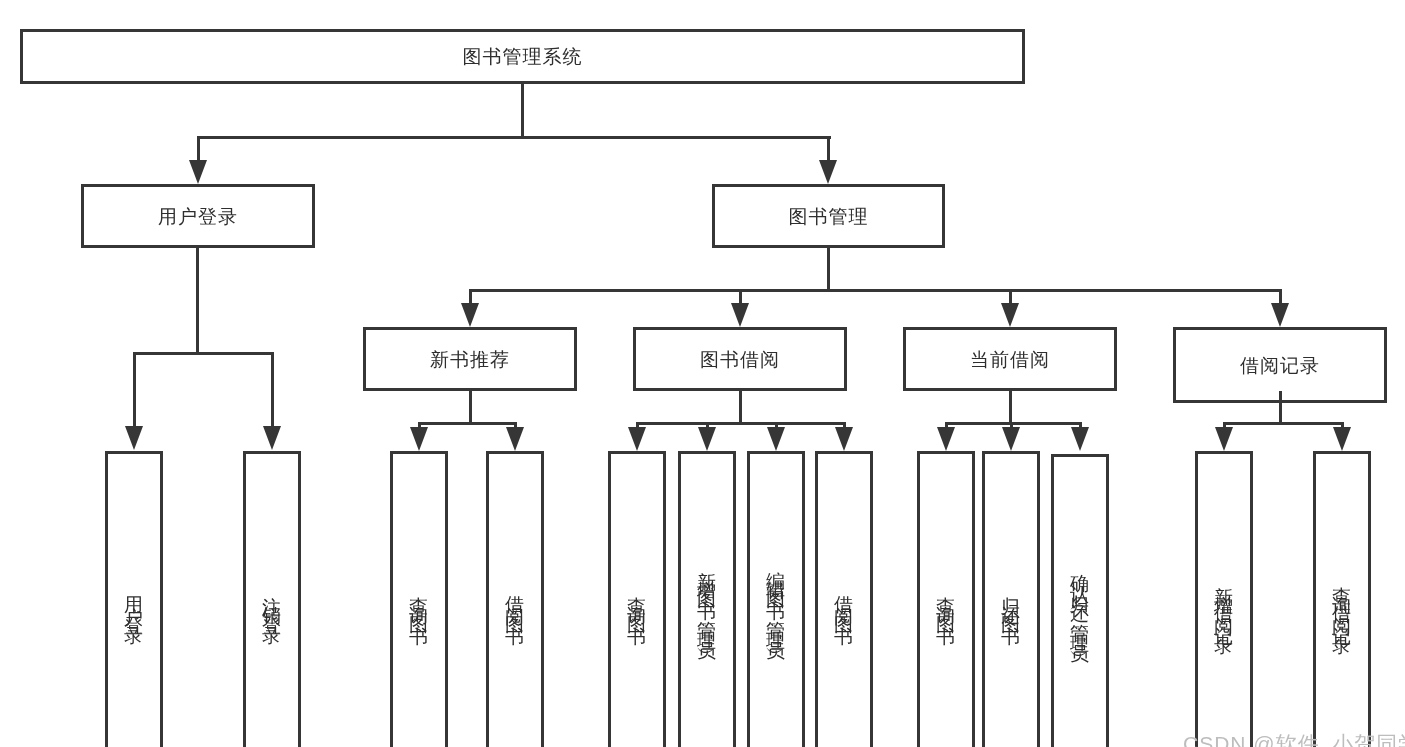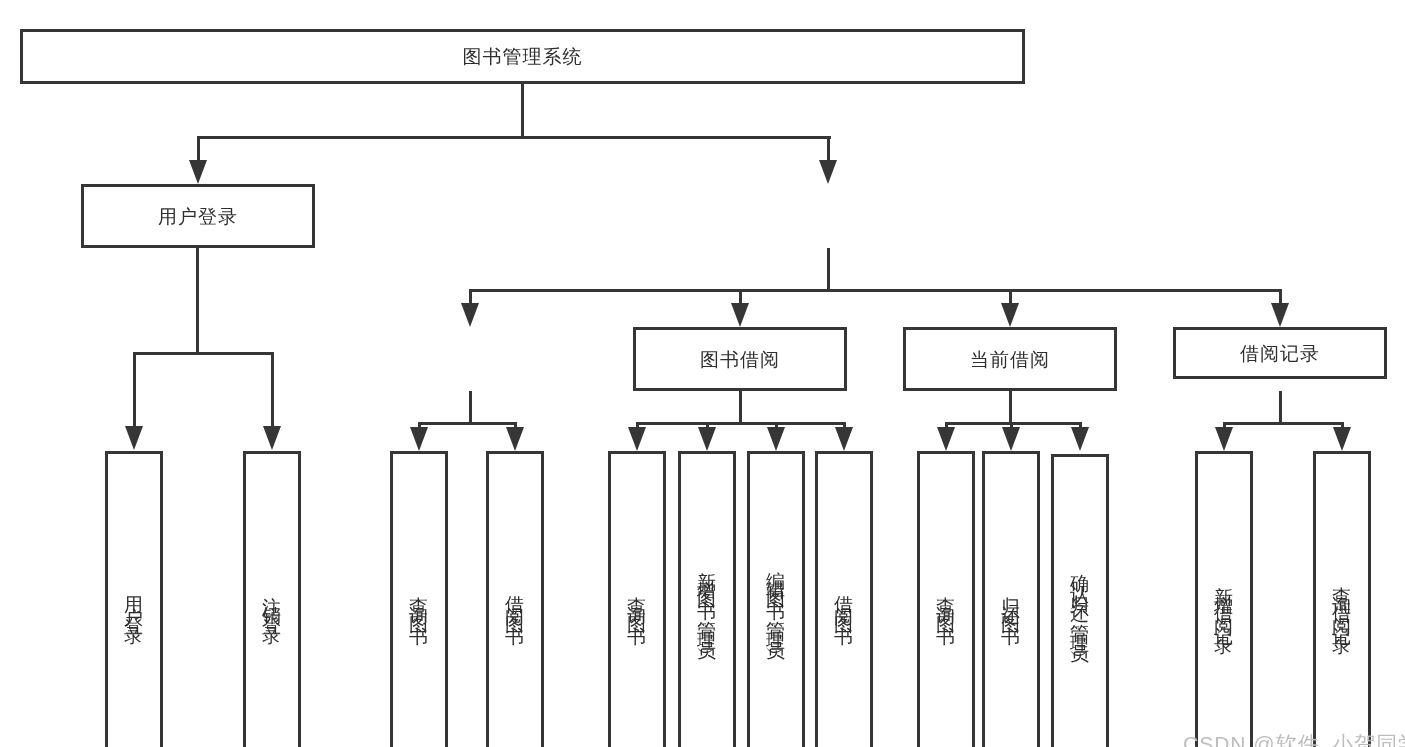--- a/index.html
+++ b/index.html
@@ -53,46 +53,52 @@
   <div class="vline" style="left:521px;top:68px;height:53px"></div>
   <div class="hline" style="left:197px;top:120px;width:634px"></div>
   <div class="vline" style="left:197px;top:120px;height:27px"></div>
   <div class="tri" style="left:189px;top:144px"></div>
   <div class="vline" style="left:827px;top:120px;height:27px"></div>
   <div class="tri" style="left:819px;top:144px"></div>
 
   <div class="box box-h" style="left:81px;top:168px;width:234px;height:64px">
     <span>用户登录</span>
   </div>
+  <div class="box box-h" style="left:712px;top:168px;width:233px;height:64px">
+    <span>图书管理</span>
+  </div>
 
   <div class="vline" style="left:196px;top:232px;height:106px"></div>
   <div class="hline" style="left:133px;top:336px;width:141px"></div>
   <div class="vline" style="left:133px;top:336px;height:76px"></div>
   <div class="tri" style="left:125px;top:410px"></div>
   <div class="vline" style="left:271px;top:336px;height:76px"></div>
   <div class="tri" style="left:263px;top:410px"></div>
 
   <div class="vline" style="left:827px;top:232px;height:43px"></div>
   <div class="hline" style="left:470px;top:273px;width:811px"></div>
   <div class="vline" style="left:469px;top:273px;height:16px"></div>
   <div class="tri" style="left:461px;top:287px"></div>
   <div class="vline" style="left:739px;top:273px;height:16px"></div>
   <div class="tri" style="left:731px;top:287px"></div>
   <div class="vline" style="left:1009px;top:273px;height:16px"></div>
   <div class="tri" style="left:1001px;top:287px"></div>
   <div class="vline" style="left:1279px;top:273px;height:16px"></div>
   <div class="tri" style="left:1271px;top:287px"></div>
 
+  <div class="box box-h" style="left:363px;top:311px;width:214px;height:64px">
+    <span>新书推荐</span>
+  </div>
   <div class="box box-h" style="left:903px;top:311px;width:214px;height:64px">
     <span>当前借阅</span>
   </div>
   <div class="box box-h" style="left:633px;top:311px;width:214px;height:64px">
     <span>图书借阅</span>
   </div>
-  <div class="box box-h" style="left:1173px;top:311px;width:214px;height:52px">
+  <div class="box box-h" style="left:1173px;top:311px;width:214px;height:76px">
     <span>借阅记录</span>
   </div>
 
   <div class="vline" style="left:469px;top:375px;height:33px"></div>
   <div class="hline" style="left:419px;top:406px;width:97px"></div>
   <div class="vline" style="left:418px;top:406px;height:8px"></div>
   <div class="tri" style="left:410px;top:411px"></div>
   <div class="vline" style="left:514px;top:406px;height:8px"></div>
   <div class="tri" style="left:506px;top:411px"></div>
 

